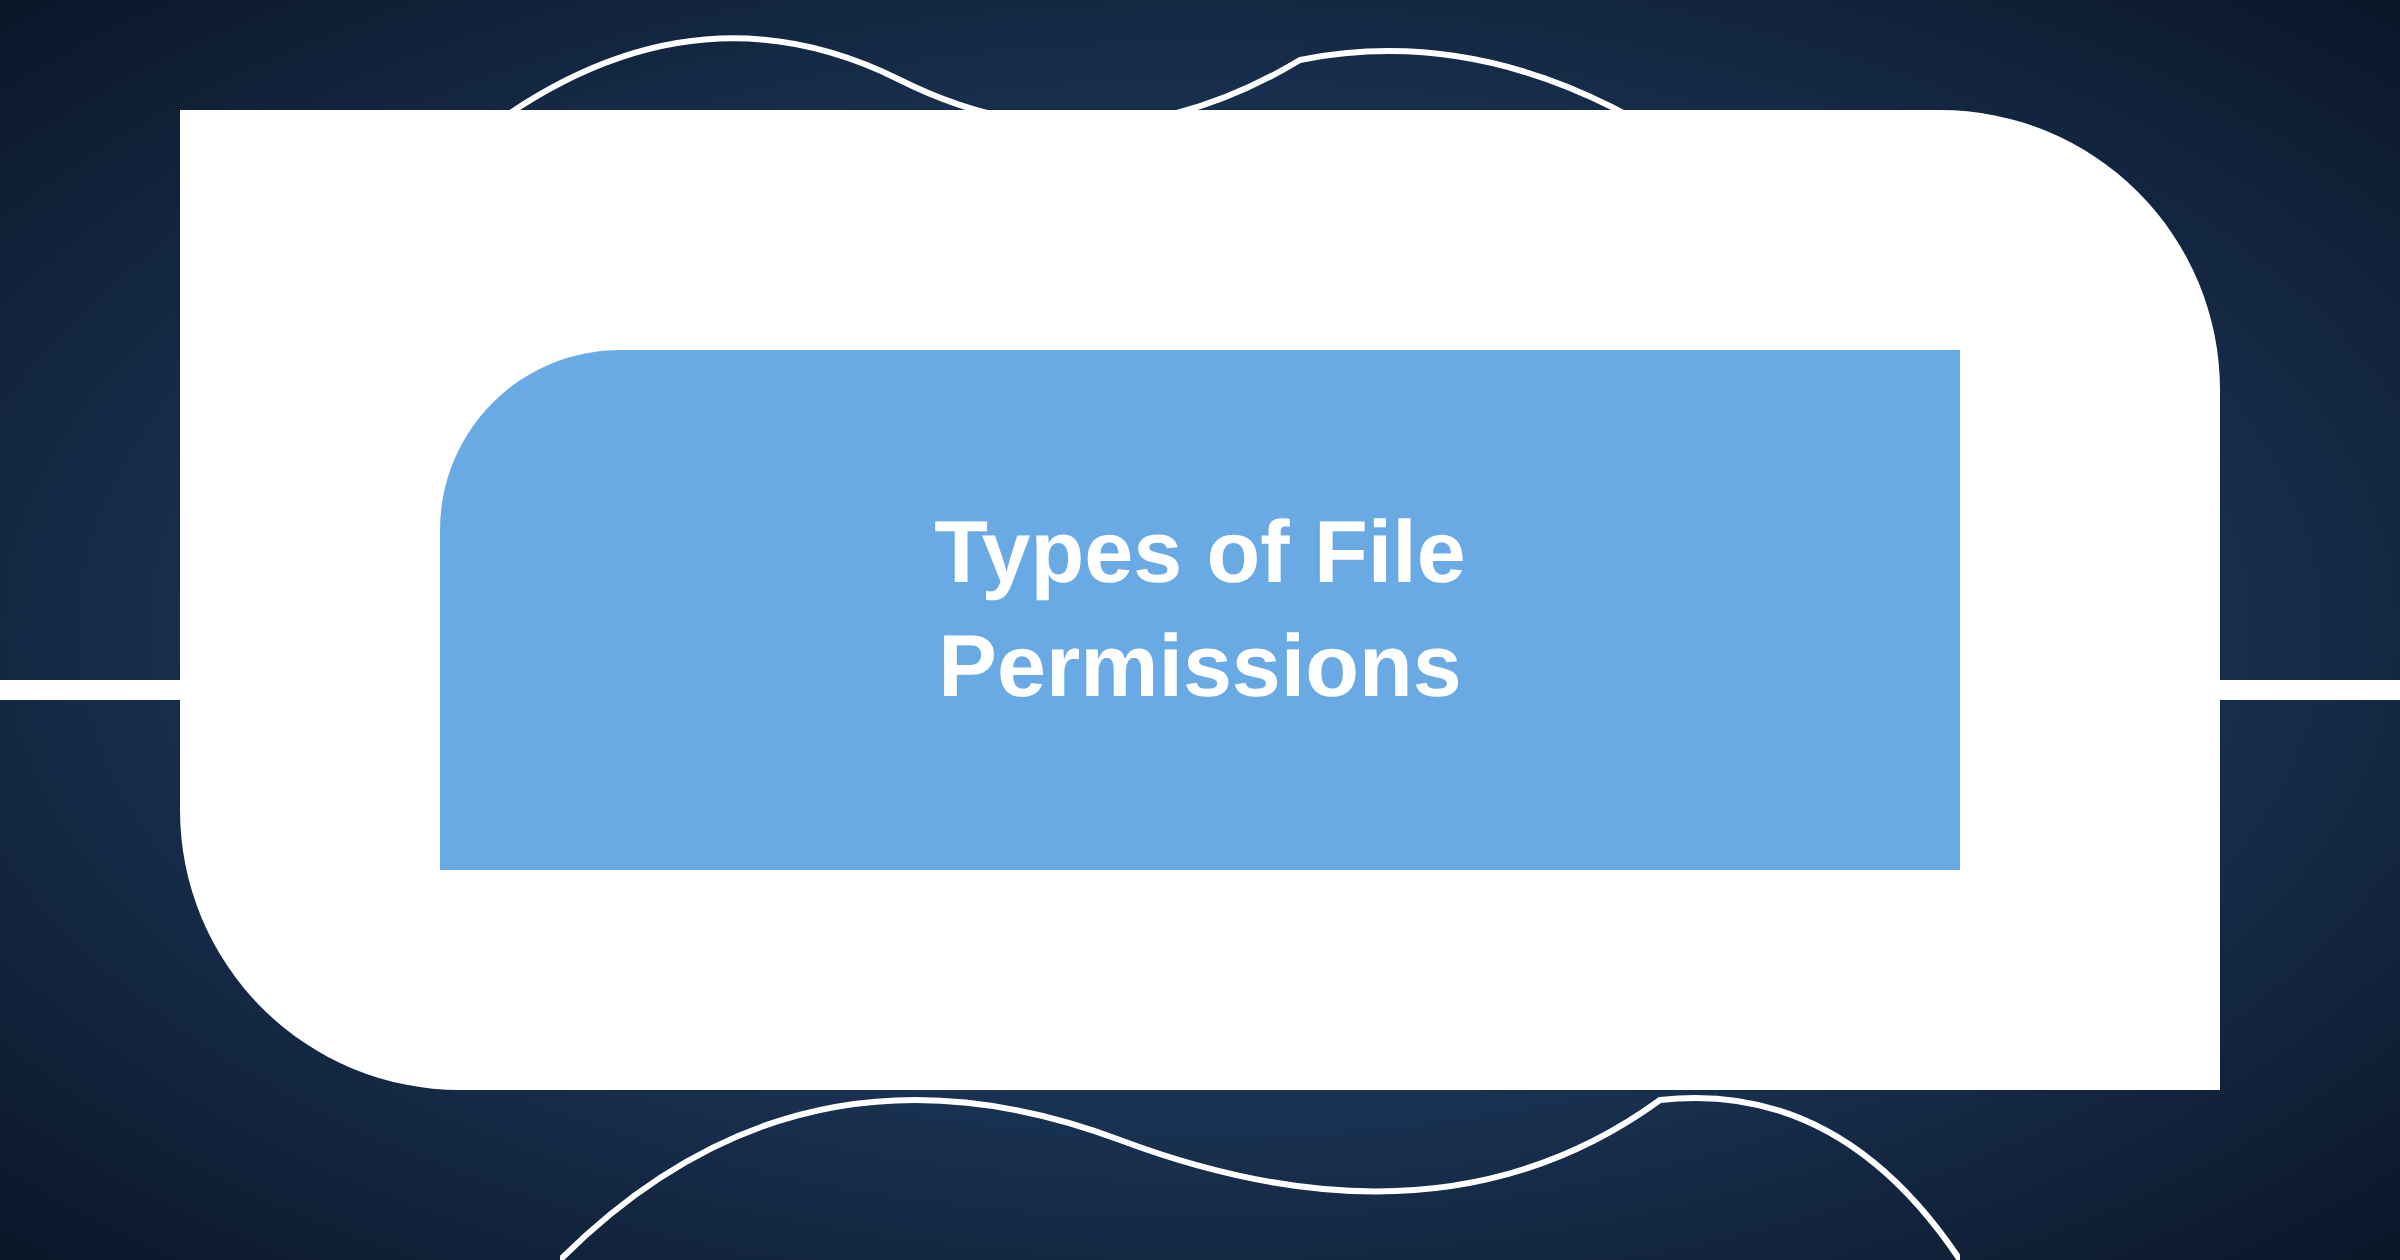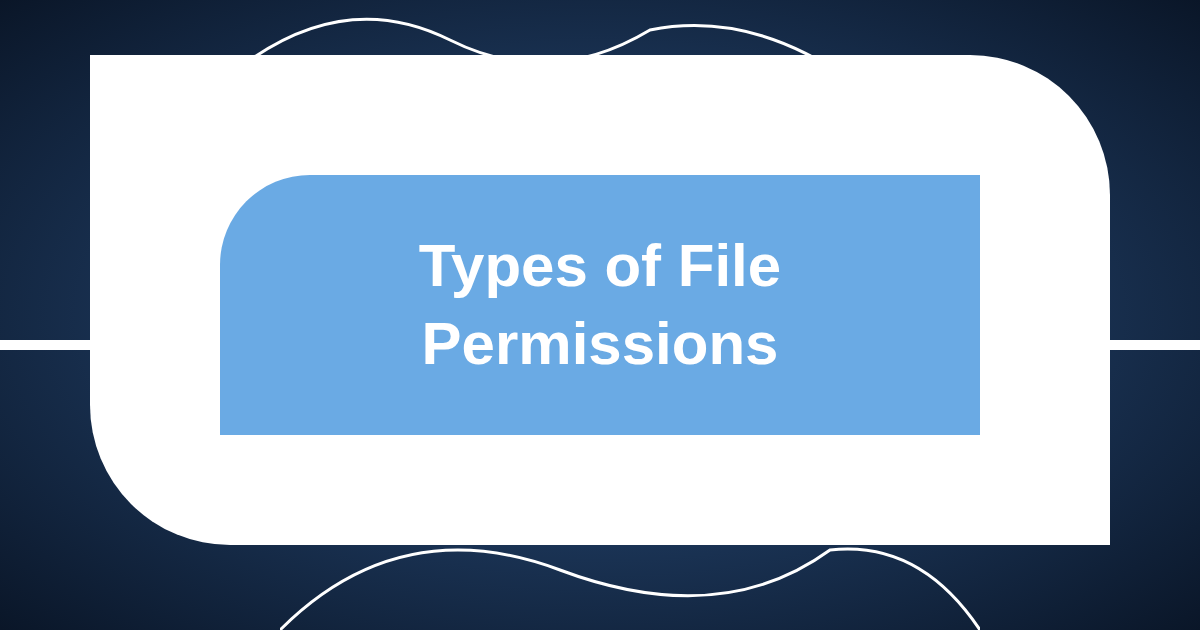--- a/index.html
+++ b/index.html
@@ -59,21 +59,21 @@
       height: 260px;
       background: #6aaae4;
       border-top-left-radius: 90px;
       display: flex;
       align-items: center;
       justify-content: center;
     }
     
     .title-text {
       color: #ffffff;
-      font-size: 60px;
+      font-size: 44px;
       font-weight: 600;
       text-align: center;
       line-height: 1.3;
       padding: 0 60px;
     }
     
     .curve-top {
       position: absolute;
       top: -20px;
       left: 250px;

